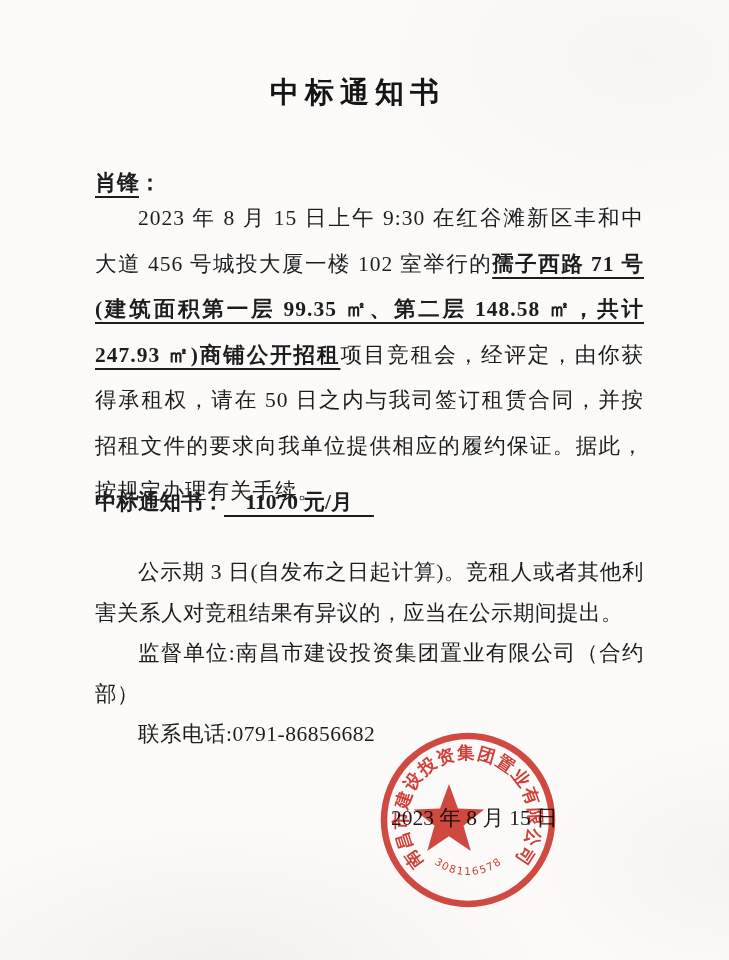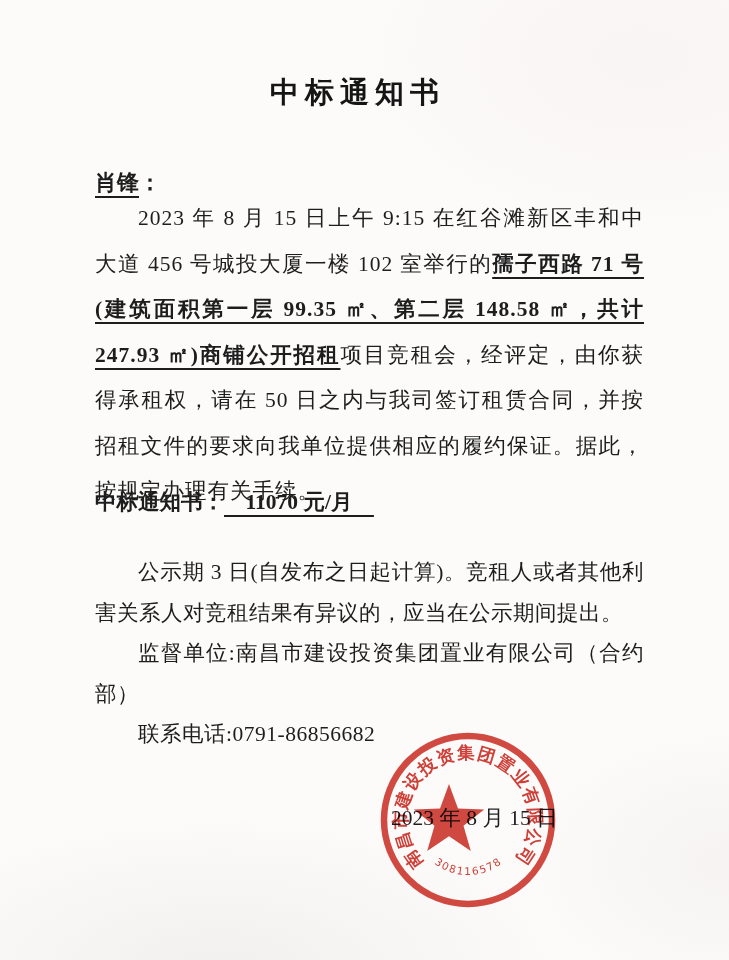--- a/index.html
+++ b/index.html
@@ -74,21 +74,21 @@
 </style>
 </head>
 <body>
 
 <div class="page">
 
   <div class="title">中标通知书</div>
 
   <div class="recipient"><span class="name">肖锋</span><span>：</span></div>
 
-  <div class="para1"><span>2023 年 8 月 15 日上午 9:15 在红谷滩新区丰和中大道 456 号城投大厦一楼 102 室举行的</span><span class="em">孺子西路 71 号(建筑面积第一层 99.35 ㎡、第二层 148.58 ㎡，共计 247.93 ㎡)商铺公开招租</span><span>项目竞租会，经评定，由你获得承租权，请在 50 日之内与我司签订租赁合同，并按招租文件的要求向我单位提供相应的履约保证。据此，按规定办理有关手续。</span></div>
+  <div class="para1"><span>2023 年 8 月 15 日上午 9:30 在红谷滩新区丰和中大道 456 号城投大厦一楼 102 室举行的</span><span class="em">孺子西路 71 号(建筑面积第一层 99.35 ㎡、第二层 148.58 ㎡，共计 247.93 ㎡)商铺公开招租</span><span>项目竞租会，经评定，由你获得承租权，请在 50 日之内与我司签订租赁合同，并按招租文件的要求向我单位提供相应的履约保证。据此，按规定办理有关手续。</span></div>
 
   <div class="result"><span class="label">中标通知书：</span><span class="value">　11070 元/月　</span></div>
 
   <div class="block2">
     <p>公示期 3 日(自发布之日起计算)。竞租人或者其他利害关系人对竞租结果有异议的，应当在公示期间提出。</p>
     <p class="plain">监督单位:南昌市建设投资集团置业有限公司（合约部）</p>
     <p class="plain">联系电话:0791-86856682</p>
   </div>
 
   <div class="signature">

